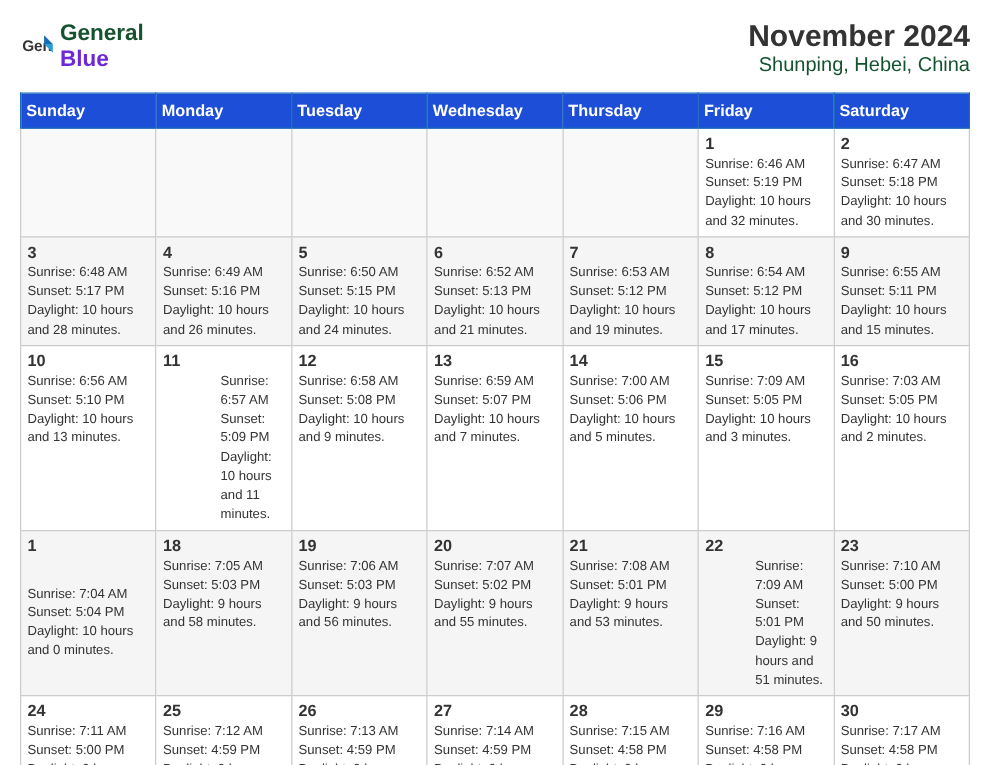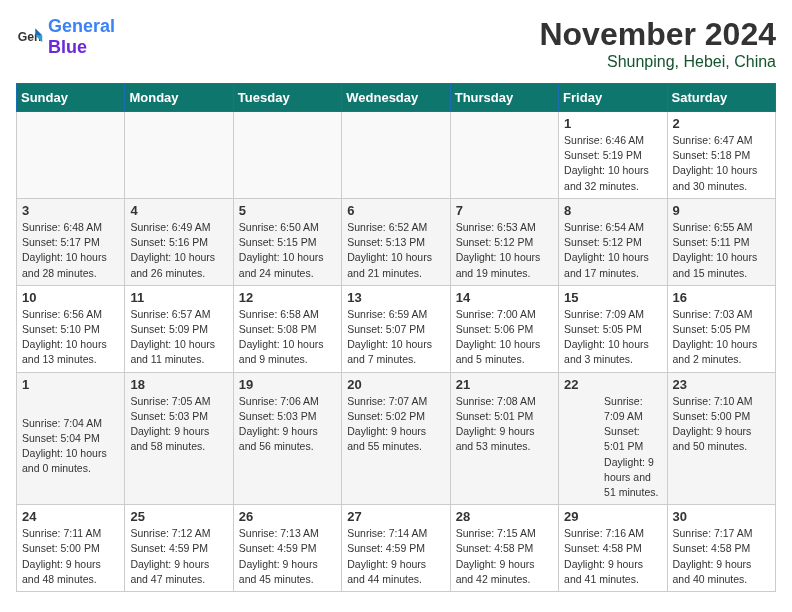--- a/index.html
+++ b/index.html
@@ -22,35 +22,35 @@
       gap: 4px;
     }
     .logo-icon {
       width: 28px;
       height: 28px;
     }
     .title-area {
       text-align: right;
     }
     .month-title {
-      font-size: 32px;
+      font-size: 24px;
       font-weight: bold;
       color: #333;
     }
     .location {
       font-size: 16px;
       color: #14532d;
     }
     .calendar {
       width: 100%;
       border-collapse: collapse;
       border: 1px solid #ccc;
     }
     .calendar th {
-      background-color: #0f766e;
+      background-color: #1d4ed8;
       color: #fff;
       font-size: 13px;
       font-weight: bold;
       padding: 6px 4px;
       text-align: left;
       border: 1px solid #1a6cb5;
     }
     .calendar td {
       vertical-align: top;
       border: 1px solid #ccc;
@@ -86,21 +86,21 @@
 <body>
 
 <div class="header">
   <div class="logo">
     <svg class="logo-icon" viewBox="0 0 32 32">
       <text x="2" y="20" font-size="14" font-weight="bold" fill="#333">Gen</text>
       <polygon points="22,6 30,14 22,14" fill="#1a6cb5"></polygon>
       <polygon points="22,14 30,14 30,22" fill="#2a9fd6"></polygon>
     </svg>
     <div>
-      <span style="font-size:18px;font-weight:bold;color:#3b82f6;">General</span><br>
+      <span style="font-size:18px;font-weight:bold;color:#14532d;">General</span><br>
       <span style="font-size:18px;font-weight:bold;color:#6d28d9;">Blue</span>
     </div>
   </div>
   <div class="title-area">
     <div class="month-title">November 2024</div>
     <div class="location">Shunping, Hebei, China</div>
   </div>
 </div>
 
 <table class="calendar">
@@ -181,21 +181,21 @@
       </tr>
       <tr>
         <td>
           <span class="day-num">10</span>
           <div class="day-info" style="white-space: pre-line;">Sunrise: 6:56 AM
 Sunset: 5:10 PM
 Daylight: 10 hours and 13 minutes.</div>
         </td>
         <td>
           <span class="day-num">11</span>
-          <div class="day-info" style="white-space: pre-line;">Sunrise: 6:57 AM
+          <div class="day-info" style="white-space: pre-line; margin-left: 46px;">Sunrise: 6:57 AM
 Sunset: 5:09 PM
 Daylight: 10 hours and 11 minutes.</div>
         </td>
         <td>
           <span class="day-num">12</span>
           <div class="day-info" style="white-space: pre-line;">Sunrise: 6:58 AM
 Sunset: 5:08 PM
 Daylight: 10 hours and 9 minutes.</div>
         </td>
         <td>

